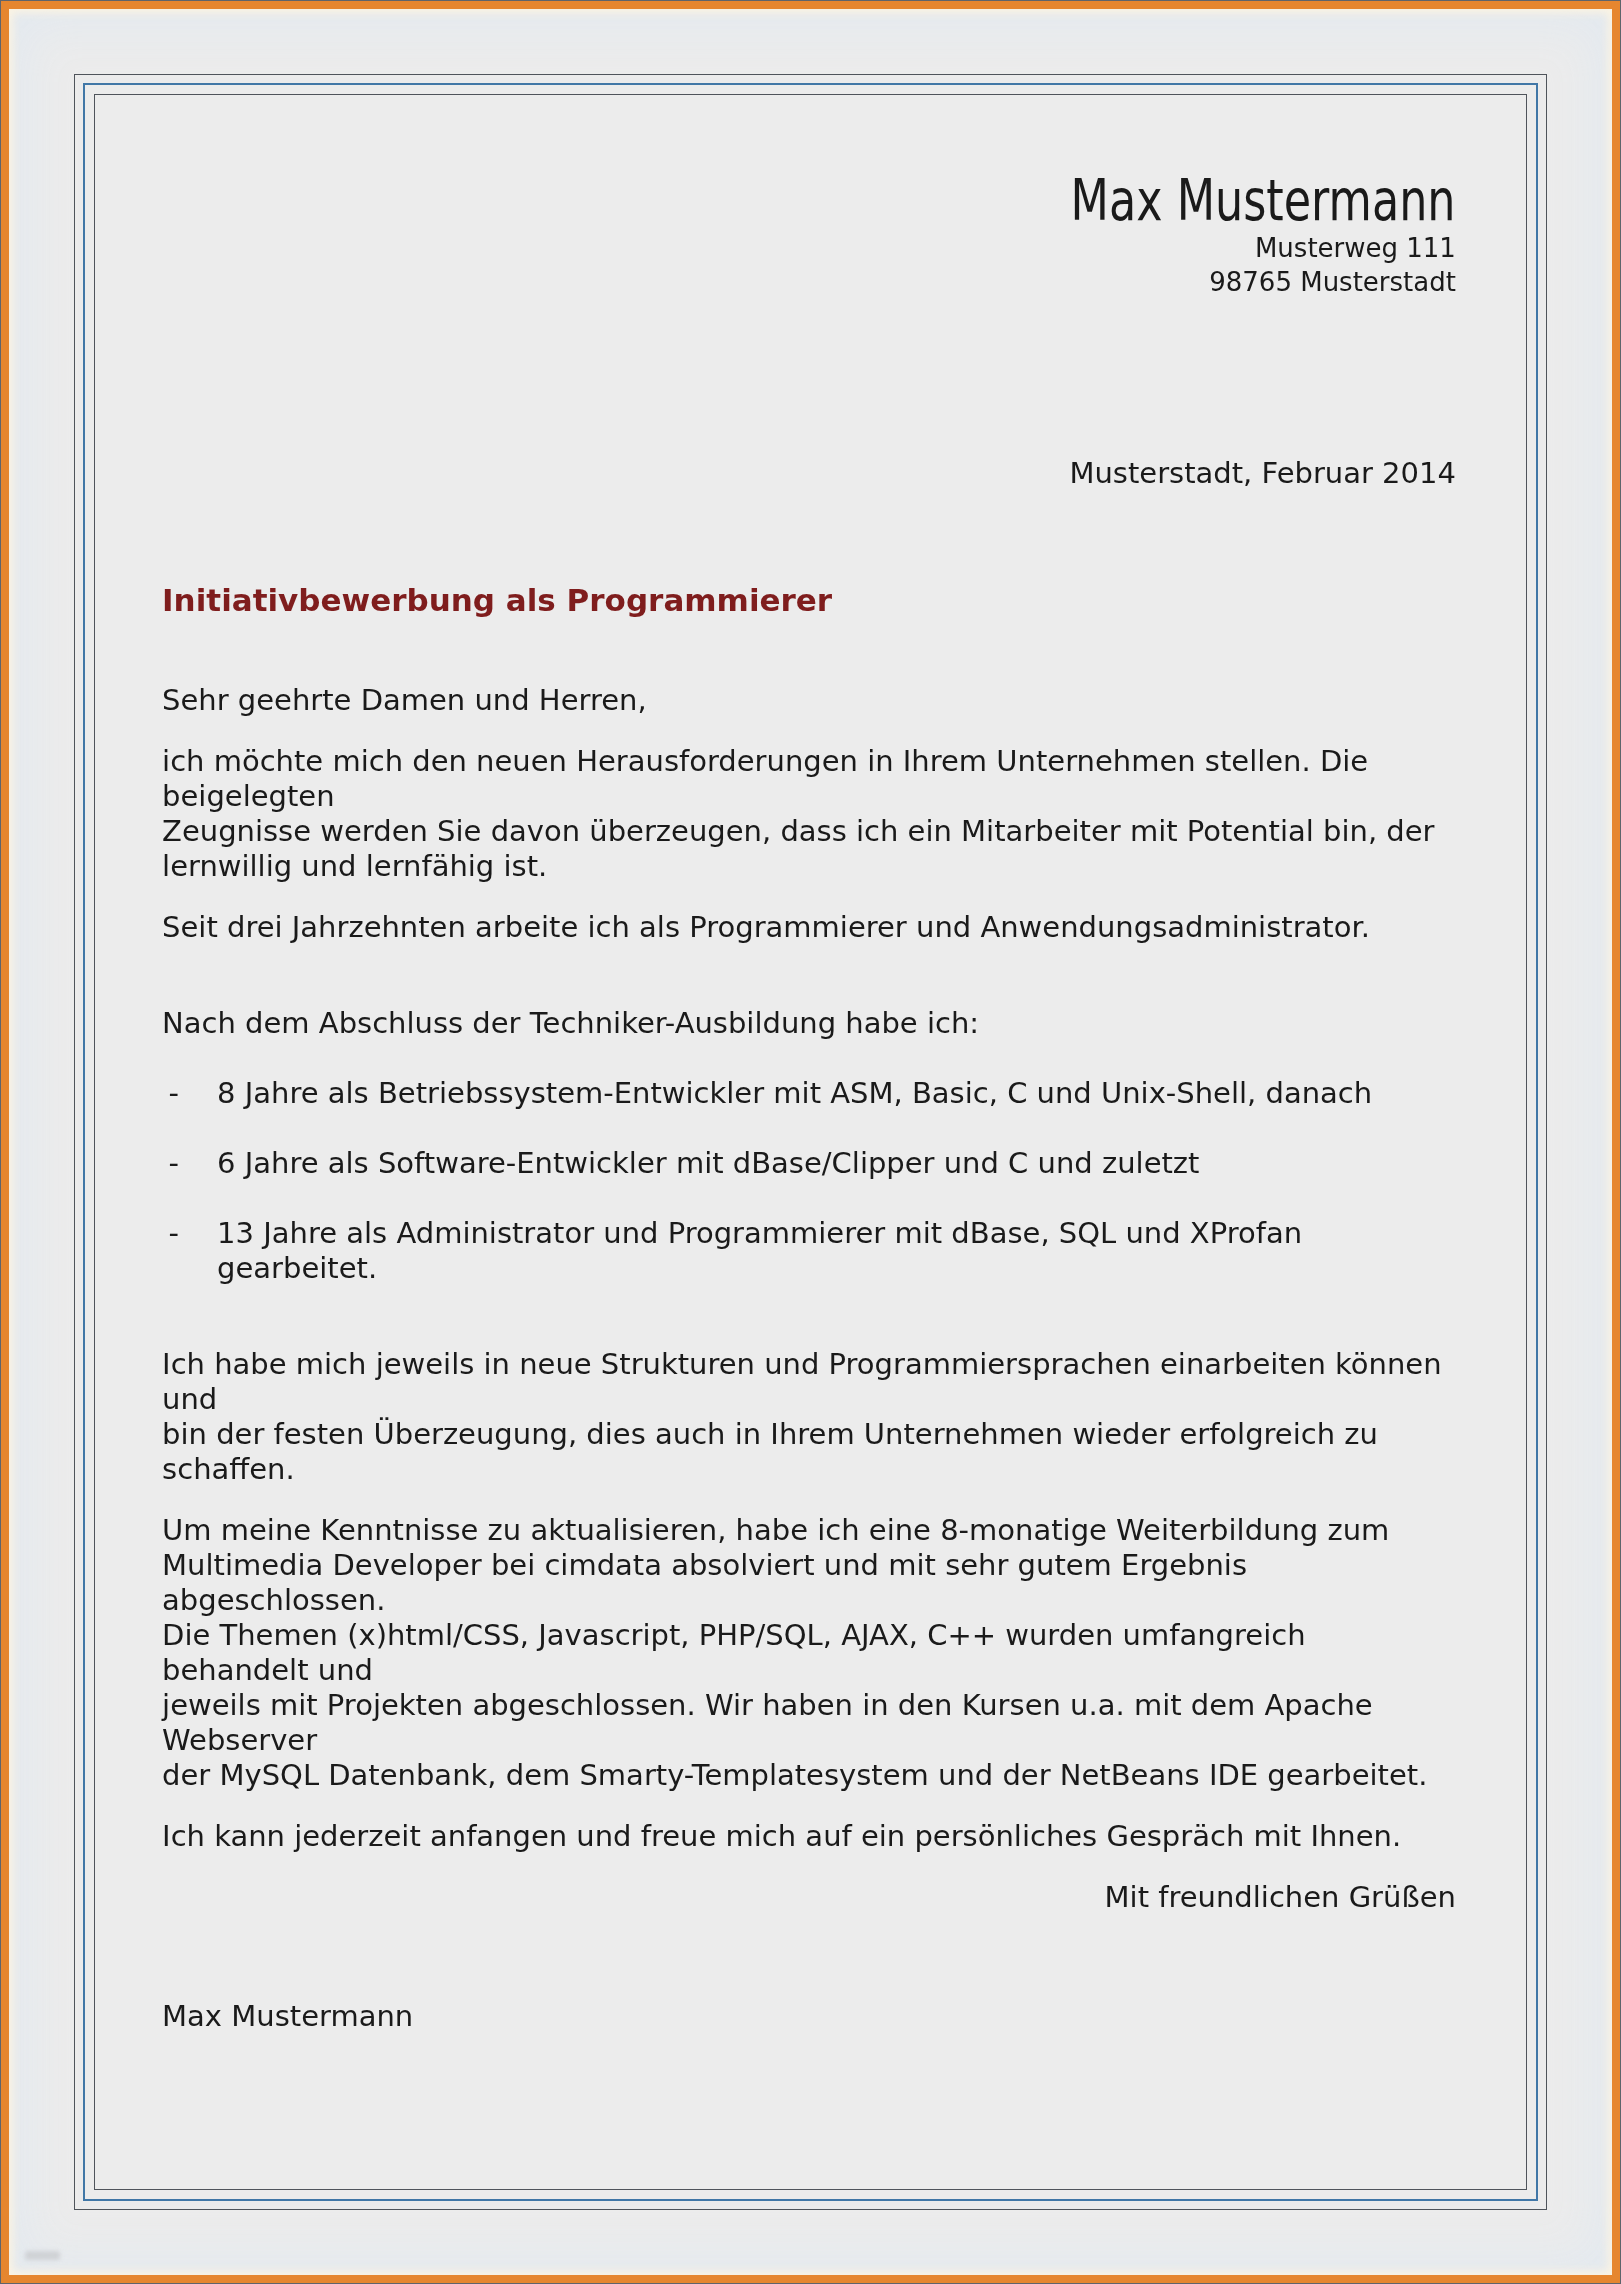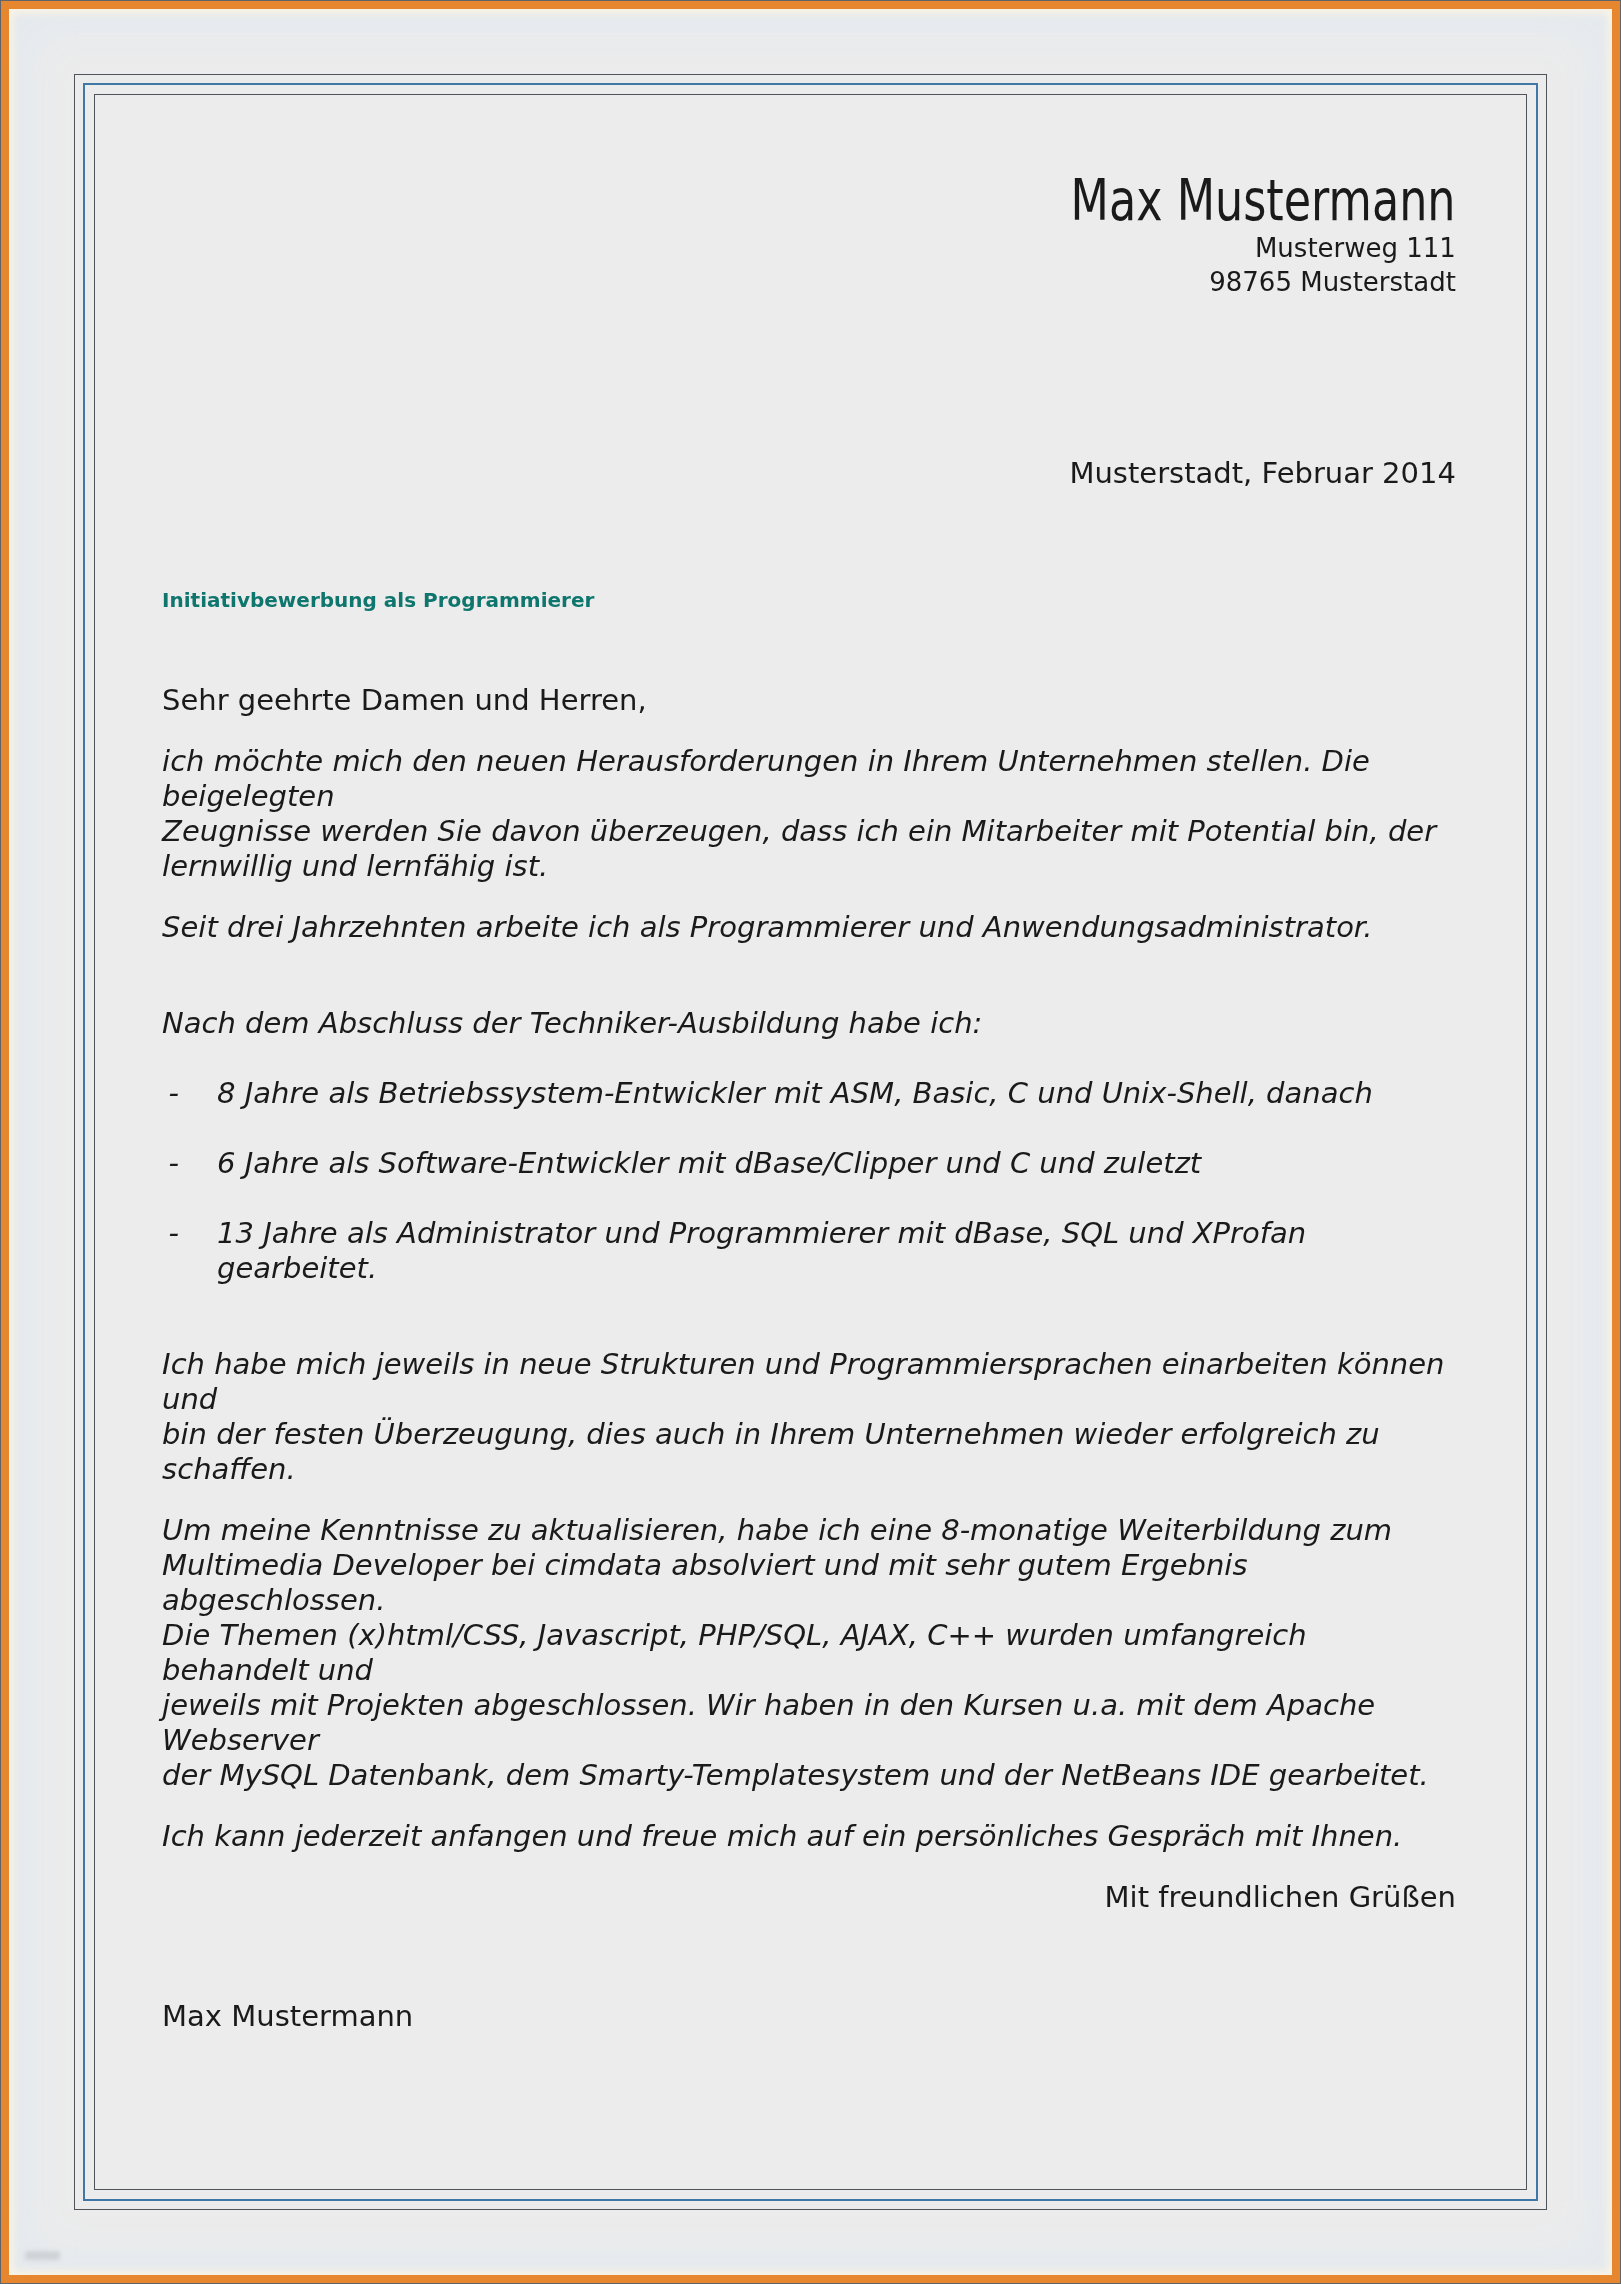--- a/index.html
+++ b/index.html
@@ -67,29 +67,29 @@
 
   .dateline {
     text-align: right;
     margin-top: 157px;
     font-size: 29px;
     line-height: 35px;
   }
 
   .subject {
     margin: 90px 0 0 0;
-    font-size: 20px;
+    font-size: 31px;
     line-height: 39px;
     font-weight: bold;
-    color: #0f766e;
+    color: #7f1d1d;
   }
 
   .salutation { margin: 63px 0 0 0; }
 
-  .para { margin: 26px 0 0 0; white-space: pre-line; font-style: italic; }
+  .para { margin: 26px 0 0 0; white-space: pre-line; }
 
   .bullet-row { display: flex; align-items: flex-start; }
   .bullet-dash { width: 55px; padding-left: 6.5px; box-sizing: border-box; flex: 0 0 55px; }
   .bullet-text { flex: 1 1 auto; }
 
   .closing { margin: 26px 0 0 0; text-align: right; }
   .signature { margin: 84px 0 0 0; }
 
   
   .smudge {

